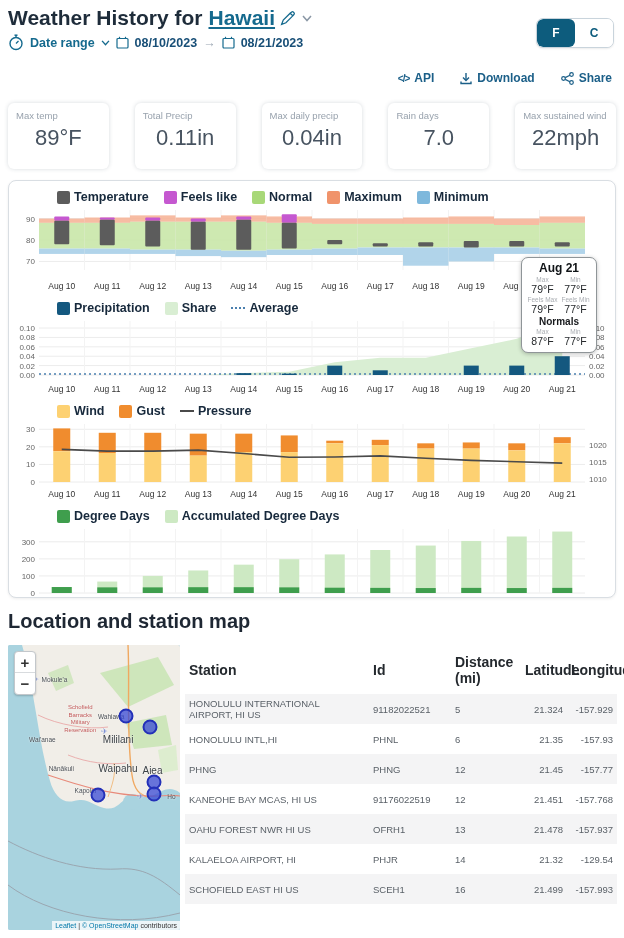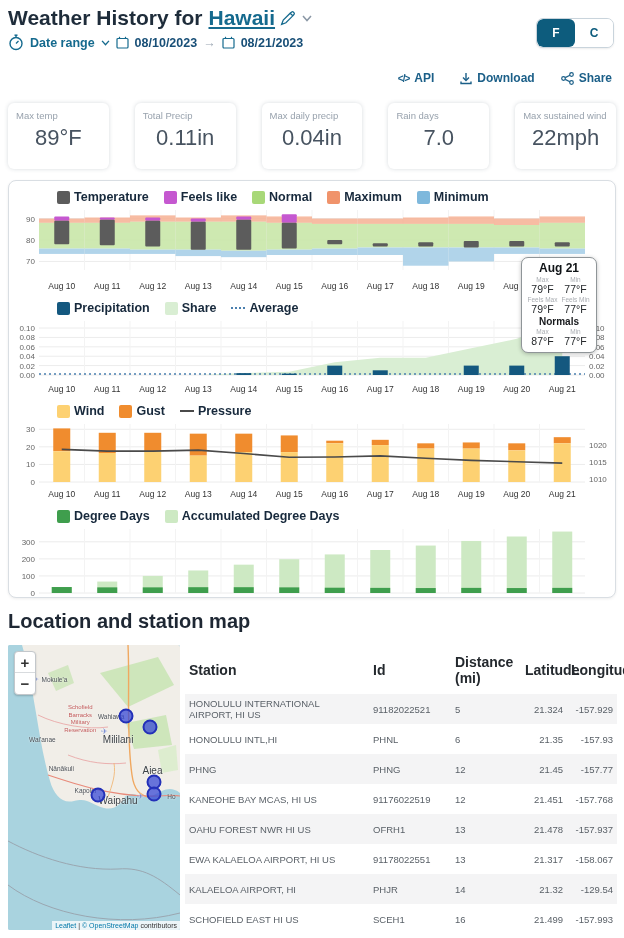--- a/index.html
+++ b/index.html
@@ -536,21 +536,21 @@
     </div>
     <div class="attrib"><span class="blue">Leaflet</span><span> | </span><span class="blue">© OpenStreetMap</span><span> contributors</span></div>
   <span class="map-label" style="left: 27%; top: 12%;">Mokule'a</span>
       <span class="map-label plane" style="left: 16%; top: 12%;">✈</span>
       <span class="map-label red" style="left: 42%; top: 26%;">Schofield Barracks Military Reservation</span>
       <span class="map-label" style="left: 60%; top: 25%;">Wahiawa</span>
       <span class="map-label plane" style="left: 56%; top: 30%;">✈</span>
       <span class="map-label big" style="left: 64%; top: 33%;">Mililani</span>
       <span class="map-label" style="left: 20%; top: 33%;">Wai'anae</span>
       <span class="map-label" style="left: 31%; top: 43%;">Nānākuli</span>
-      <span class="map-label big" style="left: 64%; top: 43%; margin-top: 32px;">Waipahu</span>
+      <span class="map-label big" style="left: 64%; top: 43%;">Waipahu</span>
       <span class="map-label big" style="left: 84%; top: 44%;">Aiea</span>
       <span class="map-label" style="left: 45%; top: 51%;">Kapolei</span>
       <span class="map-label plane" style="left: 77%; top: 53%;">✈</span>
       <span class="map-label" style="left: 95%; top: 53%;">Ho</span>
       <div class="map-marker" style="left: 68.8%; top: 25%;"></div>
       <div class="map-marker" style="left: 82.4%; top: 28.8%;"></div>
       <div class="map-marker" style="left: 84.7%; top: 48.2%;"></div>
       <div class="map-marker" style="left: 84.7%; top: 52.3%;"></div>
       <div class="map-marker" style="left: 52.4%; top: 52.6%;"></div>
     </div>
@@ -603,27 +603,20 @@
             <td class="num">-157.768</td>
           </tr>
           <tr class="data">
             <td>OAHU FOREST NWR HI US</td>
             <td>OFRH1</td>
             <td>13</td>
             <td class="num">21.478</td>
             <td class="num">-157.937</td>
           </tr>
           <tr class="data">
-            <td>EWA KALAELOA AIRPORT, HI US</td>
-            <td>91178022551</td>
-            <td>13</td>
-            <td class="num">21.317</td>
-            <td class="num">-158.067</td>
-          </tr>
-          <tr class="data">
             <td>KALAELOA AIRPORT, HI</td>
             <td>PHJR</td>
             <td>14</td>
             <td class="num">21.32</td>
             <td class="num">-129.54</td>
           </tr>
           <tr class="data">
             <td>SCHOFIELD EAST HI US</td>
             <td>SCEH1</td>
             <td>16</td>

